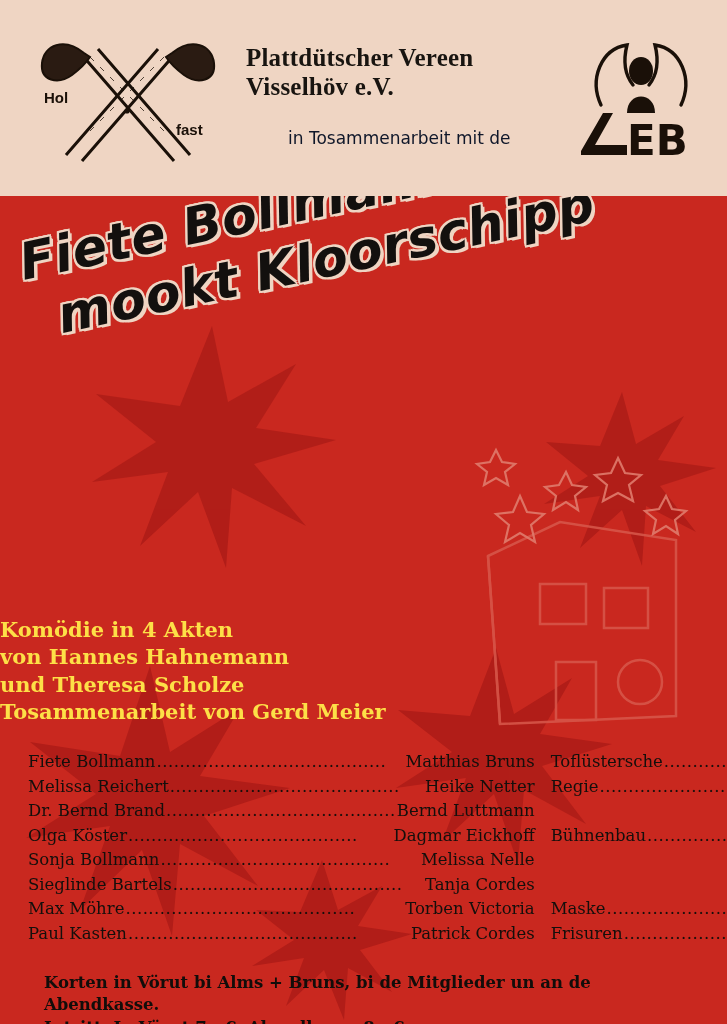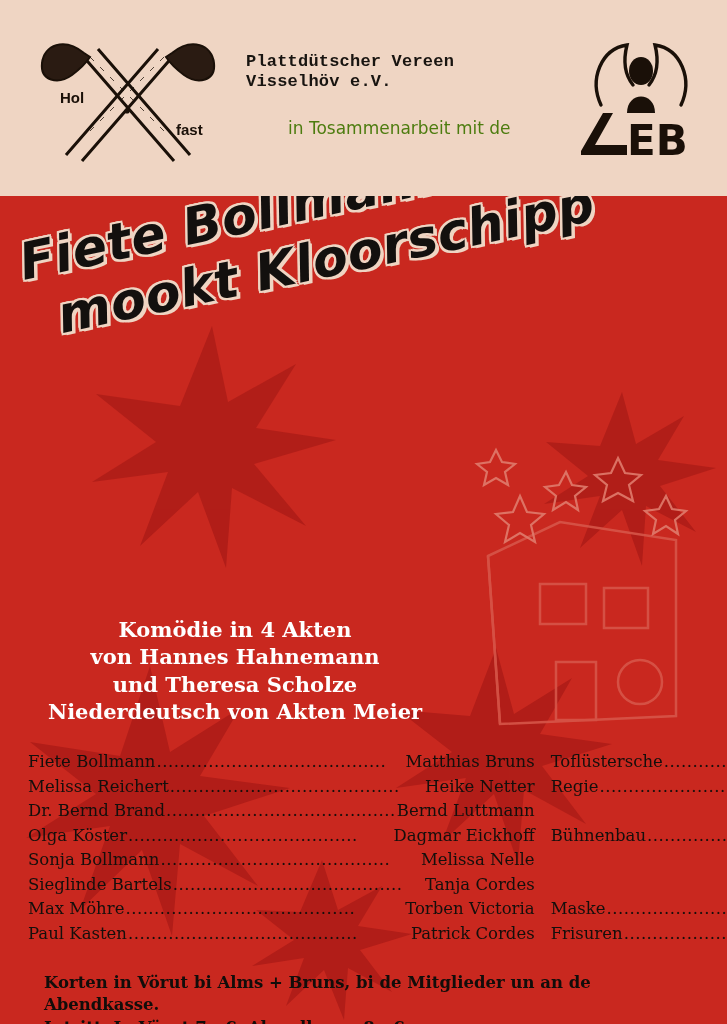--- a/index.html
+++ b/index.html
@@ -39,45 +39,45 @@
     margin-left: 8px;
   }
   .logo-left svg { display: block; }
   .logo-text-hol, .logo-text-fast {
     position: absolute;
     font-family: "Liberation Sans", sans-serif;
     font-weight: bold;
     font-size: 15px;
     color: #1a1008;
   }
-  .logo-text-hol { left: 36px; top: 66px; }
+  .logo-text-hol { left: 20px; top: 66px; }
   .logo-text-fast { left: 152px; top: 66px; margin-top: 32px; }
 
   .header-center {
     flex: 1 1 auto;
     padding-left: 16px;
     padding-right: 8px;
     display: flex;
     flex-direction: column;
     justify-content: center;
     margin-top: -6px;
   }
   .org-name {
-    font-family: Liberation Mono, monospace;
-    font-weight: bold;
-    font-size: 17px;
+    font-family: Liberation Serif, serif;
+    font-weight: bold;
+    font-size: 25px;
     color: #181410;
     line-height: 1.18;
     letter-spacing: 0.2px;
   }
   .coop-line {
     margin-top: 26px;
     font-family: "DejaVu Sans", sans-serif;
     font-size: 17px;
-    color: #4d7c0f;
+    color: #0f172a;
     padding-left: 42px;
   }
 
   .logo-right {
     flex: 0 0 auto;
     width: 132px;
     height: 132px;
     position: relative;
     margin-right: 4px;
     margin-top: -10px;
@@ -120,25 +120,24 @@
     line-height: 1.18;
   }
   .title-line.second { padding-left: 26px; }
 
   
   .credits {
     position: absolute;
     top: 420px;
     left: 0;
     width: 470px;
-    text-align: center;
     font-family: "DejaVu Serif", serif;
     font-weight: bold;
     font-size: 21px;
-    color: #ffffff;
+    color: #fde047;
     line-height: 1.30;
   }
 
   
   .cast {
     position: absolute;
     top: 556px;
     left: 28px;
     width: 672px;
     display: flex;
@@ -265,21 +264,21 @@
 
     <div class="title-wrap">
       <div class="title-line">Fiete Bollmann</div>
       <div class="title-line second">mookt Kloorschipp</div>
     </div>
 
     <div class="credits">
       <div>Komödie in 4 Akten</div>
       <div>von Hannes Hahnemann</div>
       <div>und Theresa Scholze</div>
-      <div>Niederdeutsch von Akten Meier</div>
+      <div>Tosammenarbeit von Gerd Meier</div>
     </div>
 
     <div class="cast">
       <div class="cast-col">
         <div class="cast-row">
           <span class="cast-role">Fiete Bollmann</span>
           <span class="cast-dots">........................................</span>
           <span class="cast-name">Matthias Bruns</span>
         </div>
         <div class="cast-row">

